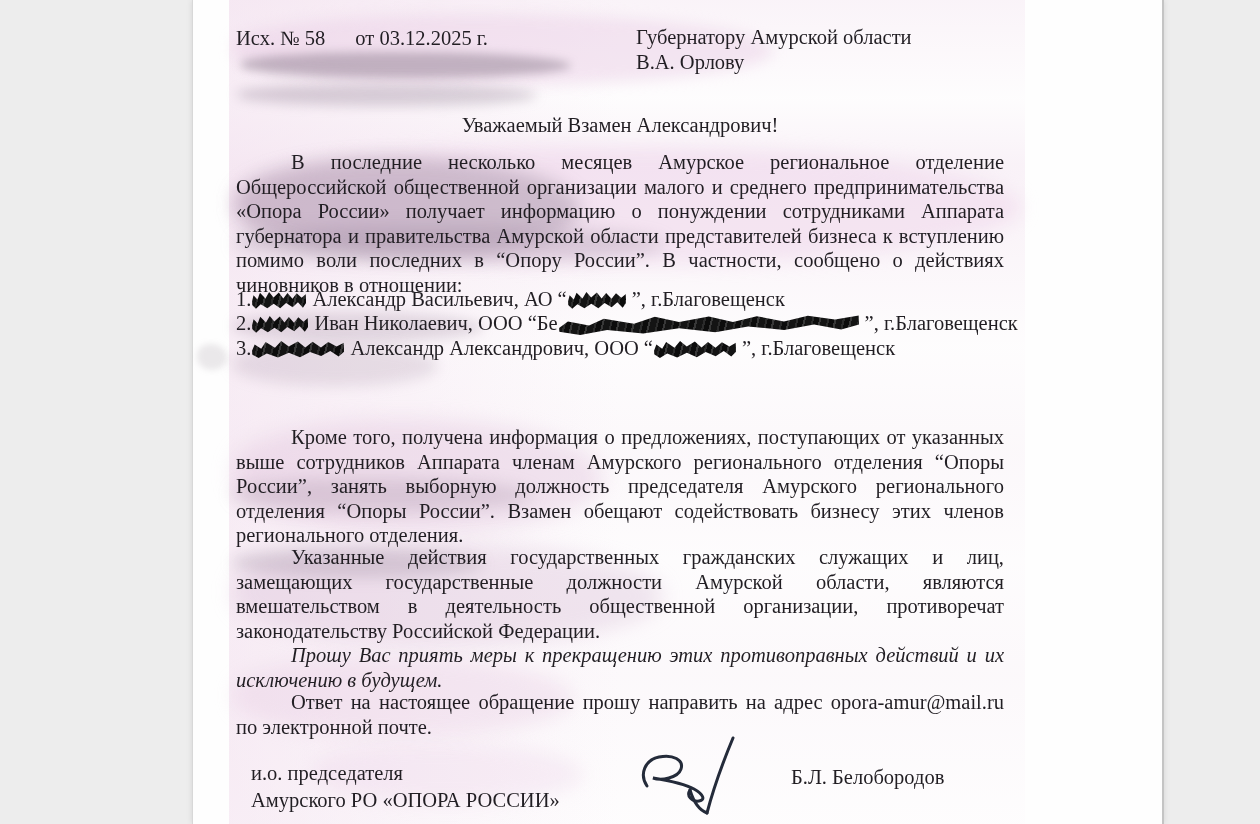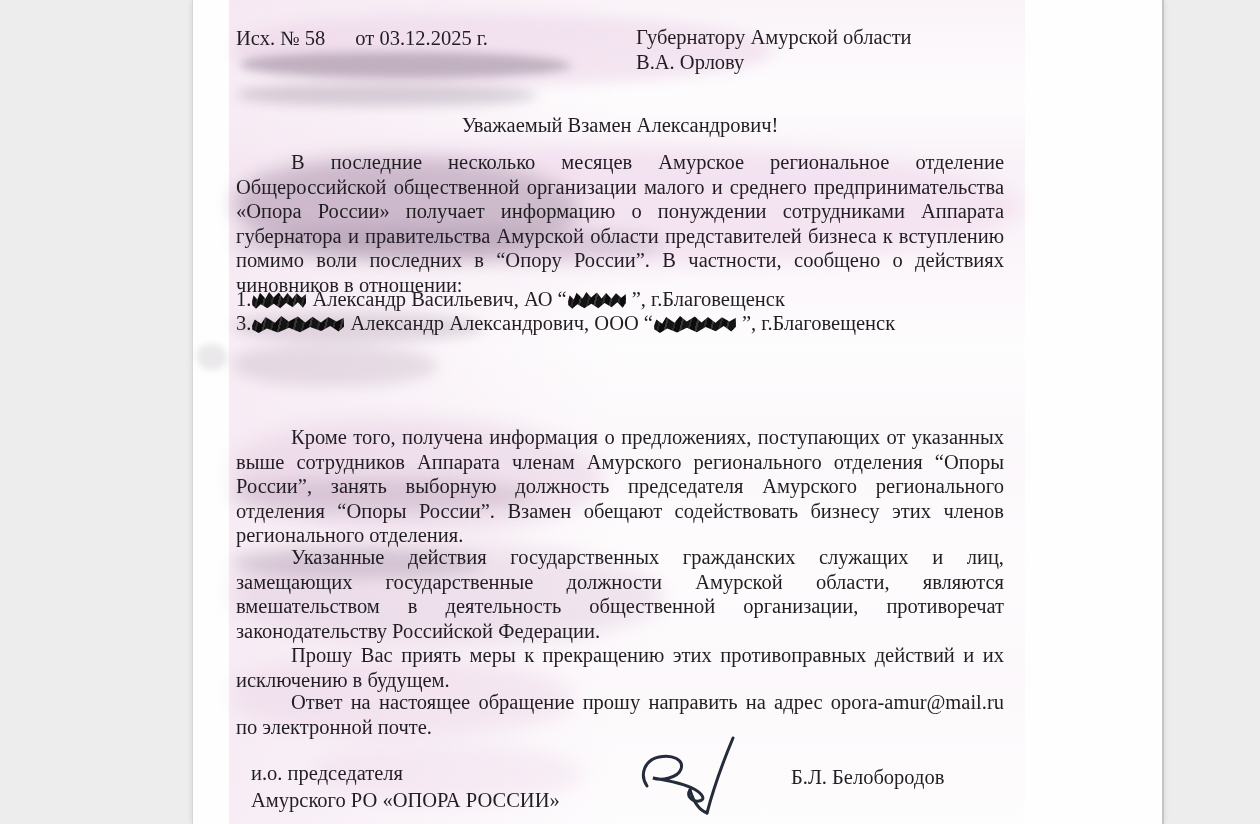--- a/index.html
+++ b/index.html
@@ -84,26 +84,27 @@
       <div>Губернатору Амурской области</div>
       <div>В.А. Орлову</div>
     </div>
 
     <div class="txt salut">Уважаемый Взамен Александрович!</div>
 
     <p class="txt col para" style="top:150px;">В последние несколько месяцев Амурское региональное отделение Общероссийской общественной организации малого и среднего предпринимательства «Опора России» получает информацию о понуждении сотрудниками Аппарата губернатора и правительства Амурской области представителей бизнеса к вступлению помимо воли последних в “Опору России”. В частности, сообщено о действиях чиновников в отношении:</p>
 
     <div class="txt col" style="top:287px;">
         <div class="list-line"><span>1.</span><span class="scribble" style="width: 54px;"></span><span>Александр Васильевич, АО “</span><span class="scribble" style="width: 58px;"></span><span>”, г.Благовещенск</span></div>
+        <div class="list-line"><span>2.</span><span class="scribble" style="width: 56px;"></span><span>Иван Николаевич, ООО “Бе</span><span class="scribble" style="width: 300px;"></span><span>”, г.Благовещенск</span></div>
         <div class="list-line"><span>3.</span><span class="scribble" style="width: 92px;"></span><span>Александр Александрович, ООО “</span><span class="scribble" style="width: 82px;"></span><span>”, г.Благовещенск</span></div>
       </div>
 
     <p class="txt col para" style="top:425px;">Кроме того, получена информация о предложениях, поступающих от указанных выше сотрудников Аппарата членам Амурского регионального отделения “Опоры России”, занять выборную должность председателя Амурского регионального отделения “Опоры России”. Взамен обещают содействовать бизнесу этих членов регионального отделения.</p>
     <p class="txt col para" style="top:545px;">Указанные действия государственных гражданских служащих и лиц, замещающих государственные должности Амурской области, являются вмешательством в деятельность общественной организации, противоречат законодательству Российской Федерации.</p>
-    <p class="txt col para" style="top:643px;">Прошу Вас приять меры к прекращению этих противоправных действий и их исключению в будущем.</p>
+    <p class="txt col para" style="top:643px;font-style:italic;">Прошу Вас приять меры к прекращению этих противоправных действий и их исключению в будущем.</p>
     <p class="txt col para" style="top:690px;">Ответ на настоящее обращение прошу направить на адрес opora-amur@mail.ru по электронной почте.</p>
 
     <div class="txt signoff" style="top:760px;">
       <div>и.о. председателя</div>
       <div>Амурского РО «ОПОРА РОССИИ»</div>
     </div>
 
     <svg class="sig-svg" width="132" height="88" viewBox="0 0 132 88">
       <path d="M16 52 C8 40 14 26 28 23 C42 20 53 26 50 35 C47 44 30 47 22 44 C34 46 54 50 63 55 C72 60 75 66 68 67 C61 68 55 62 59 56"></path>
       <path d="M59 56 C62 66 68 76 76 79"></path>

